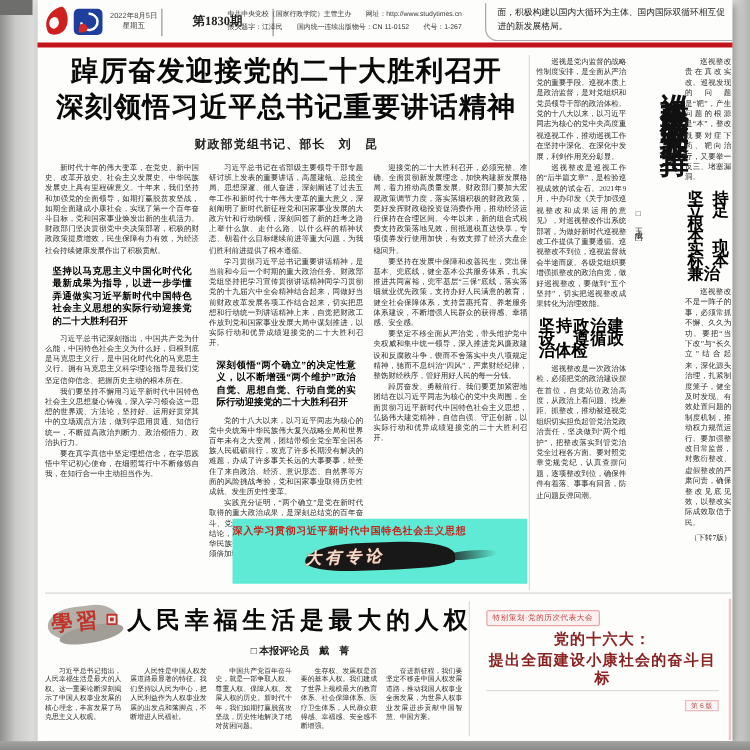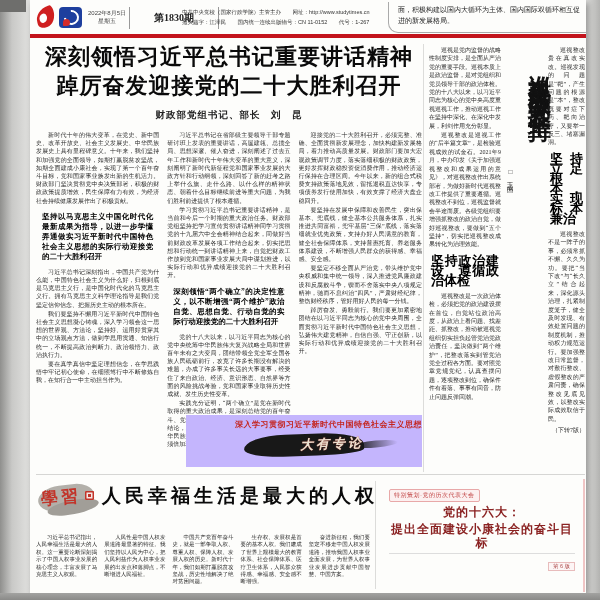--- a/index.html
+++ b/index.html
@@ -45,22 +45,22 @@
   .main-h { text-align:center; font-family:"Liberation Serif","DejaVu Serif",serif;
     font-weight:bold; color:#0a0a0a; font-size:22px; line-height:29px; letter-spacing:1px; white-space:nowrap; }
   .main-byline { text-align:center; margin-top:9px; font-size:9.5px; font-weight:bold; color:#222;
     font-family:"Liberation Serif","DejaVu Serif",serif; letter-spacing:1px; }
   .main-body { position:relative; margin-top:9px; display:flex; gap:8px; height:340px; overflow:hidden; }
   .mcol { width:123.3px; overflow:hidden; }
   .news-p { font-size:6px; line-height:8.2px; text-align:justify; color:#2b2b2b; text-indent:2em;
     font-family:"Liberation Serif","DejaVu Serif",serif; margin-bottom:1px; }
   .news-sub { font-size:7.5px; font-weight:bold; line-height:10px; color:#000; text-align:justify;
     margin:7px 0 6px 0; padding:0 6px; font-family:"Liberation Serif","DejaVu Serif",serif; }
-  .banner { position:absolute; left:150px; top:284px; width:236px; height:52px; background:#c4b5fd;
-    z-index:2; text-align:right; padding-top:4px; }
+  .banner { position:absolute; left:150px; top:284px; width:236px; height:52px; background:#5eead4;
+    z-index:2; text-align:left; padding-top:4px; }
   .banner-line { font-size:8px; font-weight:bold; color:#c42620; letter-spacing:.5px; white-space:nowrap; }
   .banner-brush { position:relative; margin:4px auto 0; width:120px; height:22px; background:#181818;
     border-radius:48% 52% 55% 45% / 85% 75% 35% 55%; transform:rotate(-2deg); }
   .banner-brush::after { content:""; position:absolute; right:-34px; top:9px; width:44px; height:7px;
     background:linear-gradient(90deg,#181818,rgba(24,24,24,0)); transform:rotate(-3deg); border-radius:50%; }
   .banner-brush span { position:relative; z-index:1; font-family:"Liberation Serif","DejaVu Serif",serif;
     font-style:italic; font-weight:bold; font-size:13px; line-height:22px; color:#e9e0d0;
     letter-spacing:3px; text-shadow:0 0 1px #c0392b; }
 
   
@@ -147,22 +147,22 @@
           <span>报头题字：江泽民</span><span class="gap"></span>
           <span>国内统一连续出版物号：CN 11-0152</span><span class="gap"></span>
           <span>代号：1-267</span>
         </div>
       </div>
       <div class="corner-note">面，积极构建以国内大循环为主体、国内国际双循环相互促进的新发展格局。</div>
     </div>
     <div class="red-rule"></div>
 
     <div class="main-article">
+      <div class="main-h">踔厉奋发迎接党的二十大胜利召开</div>
       <div class="main-h">深刻领悟习近平总书记重要讲话精神</div>
-      <div class="main-h">踔厉奋发迎接党的二十大胜利召开</div>
       <div class="main-byline">财政部党组书记、部长　刘　昆</div>
       <div class="main-body">
         <div class="mcol">
           <p class="news-p">新时代十年的伟大变革，在党史、新中国史、改革开放史、社会主义发展史、中华民族发展史上具有里程碑意义。十年来，我们坚持和加强党的全面领导，如期打赢脱贫攻坚战，如期全面建成小康社会，实现了第一个百年奋斗目标，党和国家事业焕发出新的生机活力。财政部门坚决贯彻党中央决策部署，积极的财政政策提质增效，民生保障有力有效，为经济社会持续健康发展作出了积极贡献。</p>
           <div class="news-sub">坚持以马克思主义中国化时代化最新成果为指导，以进一步学懂弄通做实习近平新时代中国特色社会主义思想的实际行动迎接党的二十大胜利召开</div>
           <p class="news-p">习近平总书记深刻指出，中国共产党为什么能，中国特色社会主义为什么好，归根到底是马克思主义行，是中国化时代化的马克思主义行。拥有马克思主义科学理论指导是我们党坚定信仰信念、把握历史主动的根本所在。</p>
           <p class="news-p">我们要坚持不懈用习近平新时代中国特色社会主义思想凝心铸魂，深入学习领会这一思想的世界观、方法论，坚持好、运用好贯穿其中的立场观点方法，做到学思用贯通、知信行统一，不断提高政治判断力、政治领悟力、政治执行力。</p>
           <p class="news-p">要在真学真信中坚定理想信念，在学思践悟中牢记初心使命，在细照笃行中不断修炼自我，在知行合一中主动担当作为。</p>
         </div>
         <div class="mcol">
@@ -211,20 +211,21 @@
 
     <div class="bottom-article">
       <div class="ba-head">
         <div class="study-logo">
           <div class="study-brush"></div>
           <div class="study-text">學習</div>
           <div class="study-seal"></div>
         </div>
         <div class="ba-center">
           <div class="ba-headline">人民幸福生活是最大的人权</div>
+          <div class="ba-byline">□ 本报评论员　戴　菁</div>
         </div>
       </div>
       <div class="ba-body">
         <p class="news-p">习近平总书记指出，人民幸福生活是最大的人权。这一重要论断深刻揭示了中国人权事业发展的核心理念，丰富发展了马克思主义人权观。</p>
         <p class="news-p">人民性是中国人权发展道路最显著的特征。我们坚持以人民为中心，把人民利益作为人权事业发展的出发点和落脚点，不断增进人民福祉。</p>
         <p class="news-p">中国共产党百年奋斗史，就是一部争取人权、尊重人权、保障人权、发展人权的历史。新时代十年，我们如期打赢脱贫攻坚战，历史性地解决了绝对贫困问题。</p>
         <p class="news-p">生存权、发展权是首要的基本人权。我们建成了世界上规模最大的教育体系、社会保障体系、医疗卫生体系，人民群众获得感、幸福感、安全感不断增强。</p>
         <p class="news-p">奋进新征程，我们要坚定不移走中国人权发展道路，推动我国人权事业全面发展，为世界人权事业发展进步贡献中国智慧、中国方案。</p>
       </div>
     </div>

